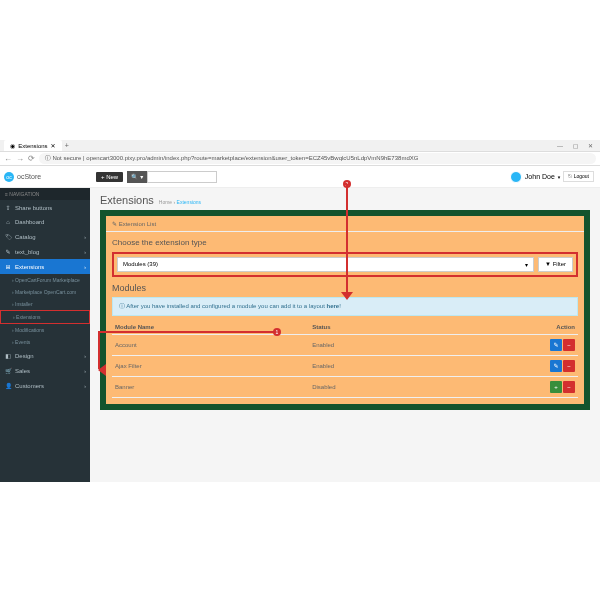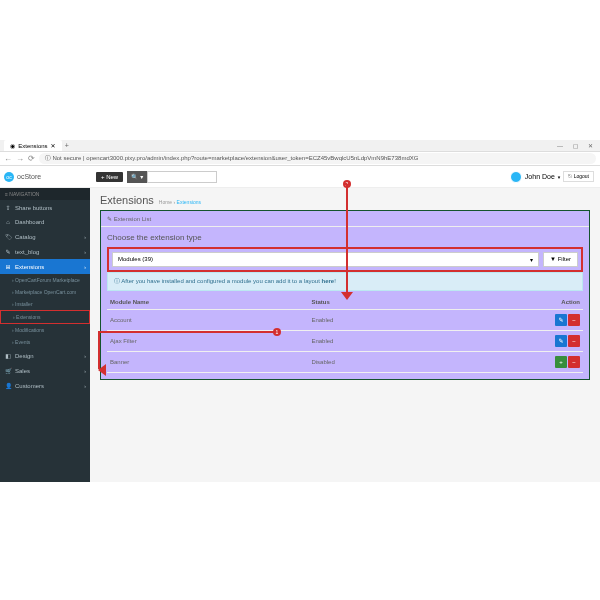--- a/index.html
+++ b/index.html
@@ -29,21 +29,21 @@
 .nav-item{padding:4px 5px;display:flex;align-items:center;gap:4px;position:relative;cursor:pointer}
 .nav-item.active{background:#1976d2;color:#fff}
 .nav-sub{padding:3px 5px 3px 12px;color:#78909c;font-size:5px;cursor:pointer}
 .nav-sub.hl{border:1px solid #d32f2f}
 .chev{position:absolute;right:4px;font-size:5px}
 .icon{width:6px;text-align:center}
 .main{flex:1;background:#f5f5f5;padding:6px 10px;overflow:hidden}
 .page-title{font-size:11px;color:#555;display:flex;align-items:baseline;gap:5px;margin-bottom:4px}
 .breadcrumb{font-size:5px;color:#999}
 .breadcrumb a{color:#29b6f6}
-.panel{background:#c4b5fd;border:1px solid #14532d;margin-bottom:6px}
+.panel{background:#fdba74;border:6px solid #14532d;margin-bottom:6px}
 .panel-hd{padding:4px 6px;border-bottom:1px solid #eee;font-size:6px;color:#666}
 .panel-body{padding:6px}
 .choose-lbl{font-size:8px;color:#555;margin-bottom:5px}
 .filter-row{display:flex;gap:4px;border:2px solid #d32f2f;padding:3px}
 .select{flex:1;border:1px solid #ccc;padding:3px 5px;font-size:6px;background:#fff;display:flex;justify-content:space-between}
 .filter-btn{border:1px solid #ccc;padding:3px 6px;font-size:6px;background:#fff}
 .mod-title{font-size:9px;color:#555;margin:6px 0 4px}
 .alert{background:#d9edf7;color:#31708f;padding:4px 6px;font-size:6px;border:1px solid #bce8f1;margin-bottom:4px}
 .tbl{width:100%;font-size:6px;border-collapse:collapse}
 .tbl th{text-align:left;padding:4px 3px;border-bottom:1px solid #eee;color:#555;font-weight:bold}
@@ -172,20 +172,21 @@
         <div class="panel-body">
           <div class="choose-lbl">Choose the extension type</div>
           <div class="filter-row">
             <div class="select">
               <span>Modules (39)</span>
               <span>▾</span>
             </div>
             <div class="filter-btn">▼ Filter</div>
           </div>
 
+          <div class="mod-title">Modules</div>
           <div class="alert">
             ⓘ <span>After you have installed and configured a module you can add it to a layout</span> <b>here</b>!
           </div>
           <table class="tbl">
             <thead>
                 <tr>
               <th>Module Name</th>
               <th>Status</th>
               <th>Action</th>
             </tr>

